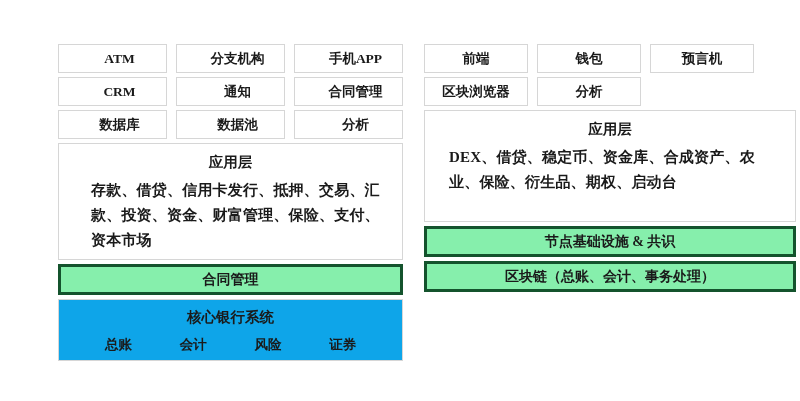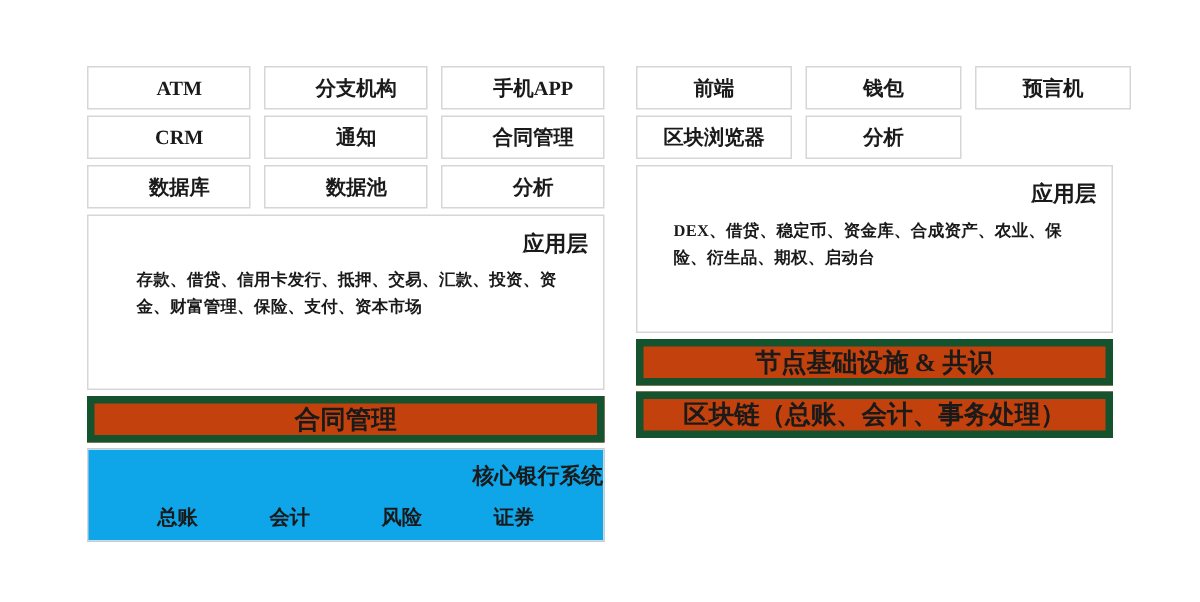--- a/index.html
+++ b/index.html
@@ -27,21 +27,21 @@
     box-sizing: border-box;
   }
   #col-traditional {
     left: 58px;
     top: 44px;
     width: 345px;
   }
   #col-defi {
     left: 424px;
     top: 44px;
-    width: 318px;
+    width: 372px;
   }
 
   
   .col-title {
     position: absolute;
     top: 8px;
     font-family: "DejaVu Sans", "Liberation Sans", sans-serif;
     font-size: 16.5px;
     font-weight: 400;
     color: #2b2b2b;
@@ -83,53 +83,53 @@
   
   .panel {
     box-sizing: border-box;
     border: 1px solid #d6d6d6;
     background: #ffffff;
     width: 100%;
     margin-bottom: 4px;
     padding: 7px 10px 9px 10px;
   }
   .panel-title {
-    text-align: right;
+    text-align: center;
     font-size: 14.5px;
     font-weight: 700;
     color: #1a1a1a;
     margin-bottom: 6px;
   }
   .panel-body {
-    font-size: 11px;
+    font-size: 15px;
     font-weight: 700;
     line-height: 1.65;
     color: #1a1a1a;
     text-align: left;
     letter-spacing: 0.2px;
   }
 
   
   #panel-app-traditional { height: 117px; padding-top: 9px; }
   #panel-app-traditional .panel-body { padding-left: 22px; padding-right: 10px; }
   #panel-app-defi { height: 112px; padding-top: 9px; }
   #panel-app-defi .panel-body { padding-left: 14px; padding-right: 6px; }
 
   
   .bar {
     box-sizing: border-box;
-    border: 5px solid #14532d;
-    background: #c2410c;
+    border: 3px solid #14532d;
+    background: #86efac;
     width: 100%;
     height: 31px;
     margin-bottom: 4px;
     display: flex;
     align-items: center;
     justify-content: center;
-    font-size: 17px;
+    font-size: 14px;
     font-weight: 700;
     color: #1a1a1a;
   }
 
   
   #panel-core {
     box-sizing: border-box;
     border: 1px solid #d6d6d6;
     background: #0ea5e9;
     width: 100%;

